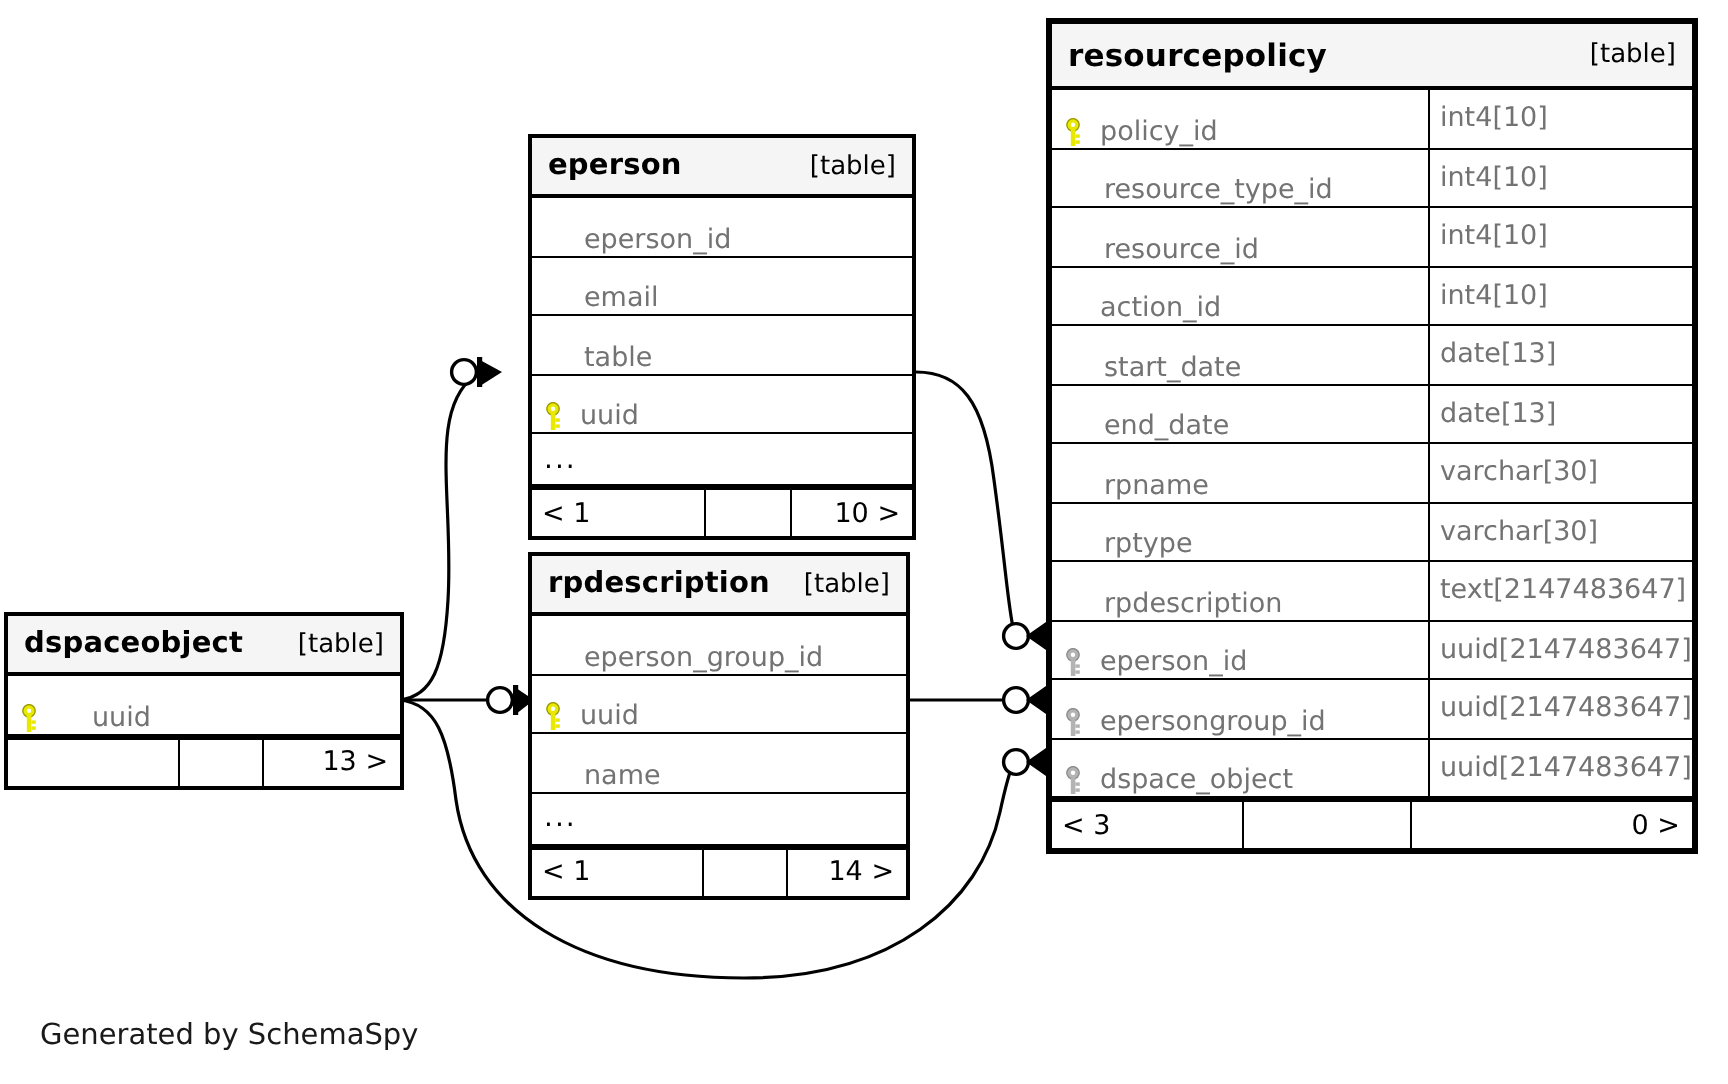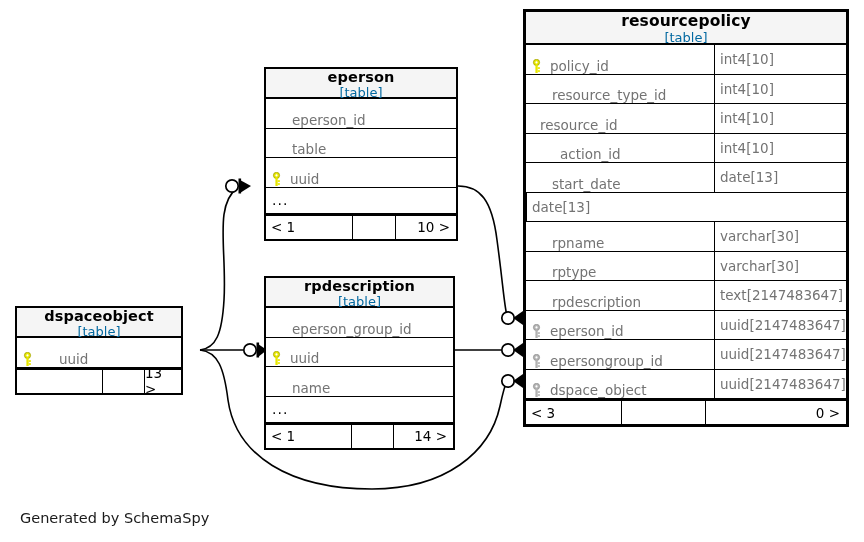--- a/index.html
+++ b/index.html
@@ -17,24 +17,24 @@
     border:2px solid #000000;
     box-sizing:border-box;
   }
   .table-node.thick{border-width:3px;}
 
   .tbl-header{
     background:#f5f5f5;
     border-bottom:2px solid #000000;
     display:flex;align-items:center;justify-content:space-between;
     padding:0 8px;
-    height:30px;box-sizing:border-box;flex-direction:column;
+    height:30px;box-sizing:border-box;
   }
   .tbl-name{font-weight:bold;font-size:14.5px;color:#000;letter-spacing:.1px;}
-  .tbl-tag{font-size:13px;color:#0369a1;}
+  .tbl-tag{font-size:13px;color:#000000;}
 
   .row{
     display:flex;align-items:flex-end;
     border-bottom:1px solid #000000;
     height:29.5px;box-sizing:border-box;
     font-size:13.5px;color:#737373;
   }
   .row:last-child{border-bottom:none;}
   .col-name{
     flex:1 1 auto;display:flex;align-items:center;
@@ -111,21 +111,21 @@
     <path d="M523,311 L523,325 L513,318 Z" fill="#000"></path>
 
     <circle cx="508" cy="350" r="6.2" fill="#fff" stroke="#000" stroke-width="1.7"></circle>
     <path d="M523,343 L523,357 L513,350 Z" fill="#000"></path>
 
     <circle cx="508" cy="381" r="6.2" fill="#fff" stroke="#000" stroke-width="1.7"></circle>
     <path d="M523,374 L523,388 L513,381 Z" fill="#000"></path>
   </g>
 </svg>
 
-<div class="table-node" style="left:15px;top:306px;width:168px;">
+<div class="table-node" style="left:2px;top:306px;width:200px;">
   <div class="tbl-header">
     <span class="tbl-name">dspaceobject</span>
     <span class="tbl-tag">[table]</span>
   </div>
   <div class="row">
     <span class="keyslot">
       <svg class="key-icon" width="11" height="15" viewBox="0 0 11 15">
         <circle cx="5.5" cy="3.4" r="3.1" fill="#e8e800" stroke="#9a9a00" stroke-width=".7"></circle>
         <circle cx="5.5" cy="3.4" r="1.1" fill="#fff"></circle>
         <rect x="4.4" y="5.6" width="2.3" height="8.4" fill="#e8e800"></rect>
@@ -142,20 +142,23 @@
   </div>
 </div>
 
 <div class="table-node" style="left:264px;top:67px;width:194px;">
   <div class="tbl-header">
     <span class="tbl-name">eperson</span>
     <span class="tbl-tag">[table]</span>
   </div>
   <div class="row">
     <span class="col-name" style="padding-left:26px;">eperson_id</span>
+  </div>
+  <div class="row">
+    <span class="col-name" style="padding-left:26px;">email</span>
   </div>
   <div class="row">
     <span class="col-name" style="padding-left:26px;">table</span>
   </div>
   <div class="row">
     <span class="keyslot">
       <svg class="key-icon" width="11" height="15" viewBox="0 0 11 15">
         <circle cx="5.5" cy="3.4" r="3.1" fill="#e8e800" stroke="#9a9a00" stroke-width=".7"></circle>
         <circle cx="5.5" cy="3.4" r="1.1" fill="#fff"></circle>
         <rect x="4.4" y="5.6" width="2.3" height="8.4" fill="#e8e800"></rect>
@@ -222,32 +225,33 @@
     </span>
     <span class="col-name namecell">policy_id</span>
     <span class="col-type">int4[10]</span>
   </div>
 
   <div class="row">
     <span class="col-name" style="padding-left:26px;">resource_type_id</span>
     <span class="col-type">int4[10]</span>
   </div>
   <div class="row">
-    <span class="col-name" style="padding-left:14px;margin-top:20px;">resource_id</span>
+    <span class="col-name" style="padding-left:26px;margin-top:20px;">resource_id</span>
     <span class="col-type">int4[10]</span>
   </div>
   <div class="row">
-    <span class="col-name" style="padding-left:34px;">action_id</span>
+    <span class="col-name" style="padding-left:24px;">action_id</span>
     <span class="col-type">int4[10]</span>
   </div>
   <div class="row">
     <span class="col-name" style="padding-left:26px;">start_date</span>
     <span class="col-type">date[13]</span>
   </div>
   <div class="row">
+    <span class="col-name" style="padding-left:26px;">end_date</span>
     <span class="col-type">date[13]</span>
   </div>
   <div class="row">
     <span class="col-name" style="padding-left:26px;">rpname</span>
     <span class="col-type">varchar[30]</span>
   </div>
   <div class="row">
     <span class="col-name" style="padding-left:26px;">rptype</span>
     <span class="col-type">varchar[30]</span>
   </div>

